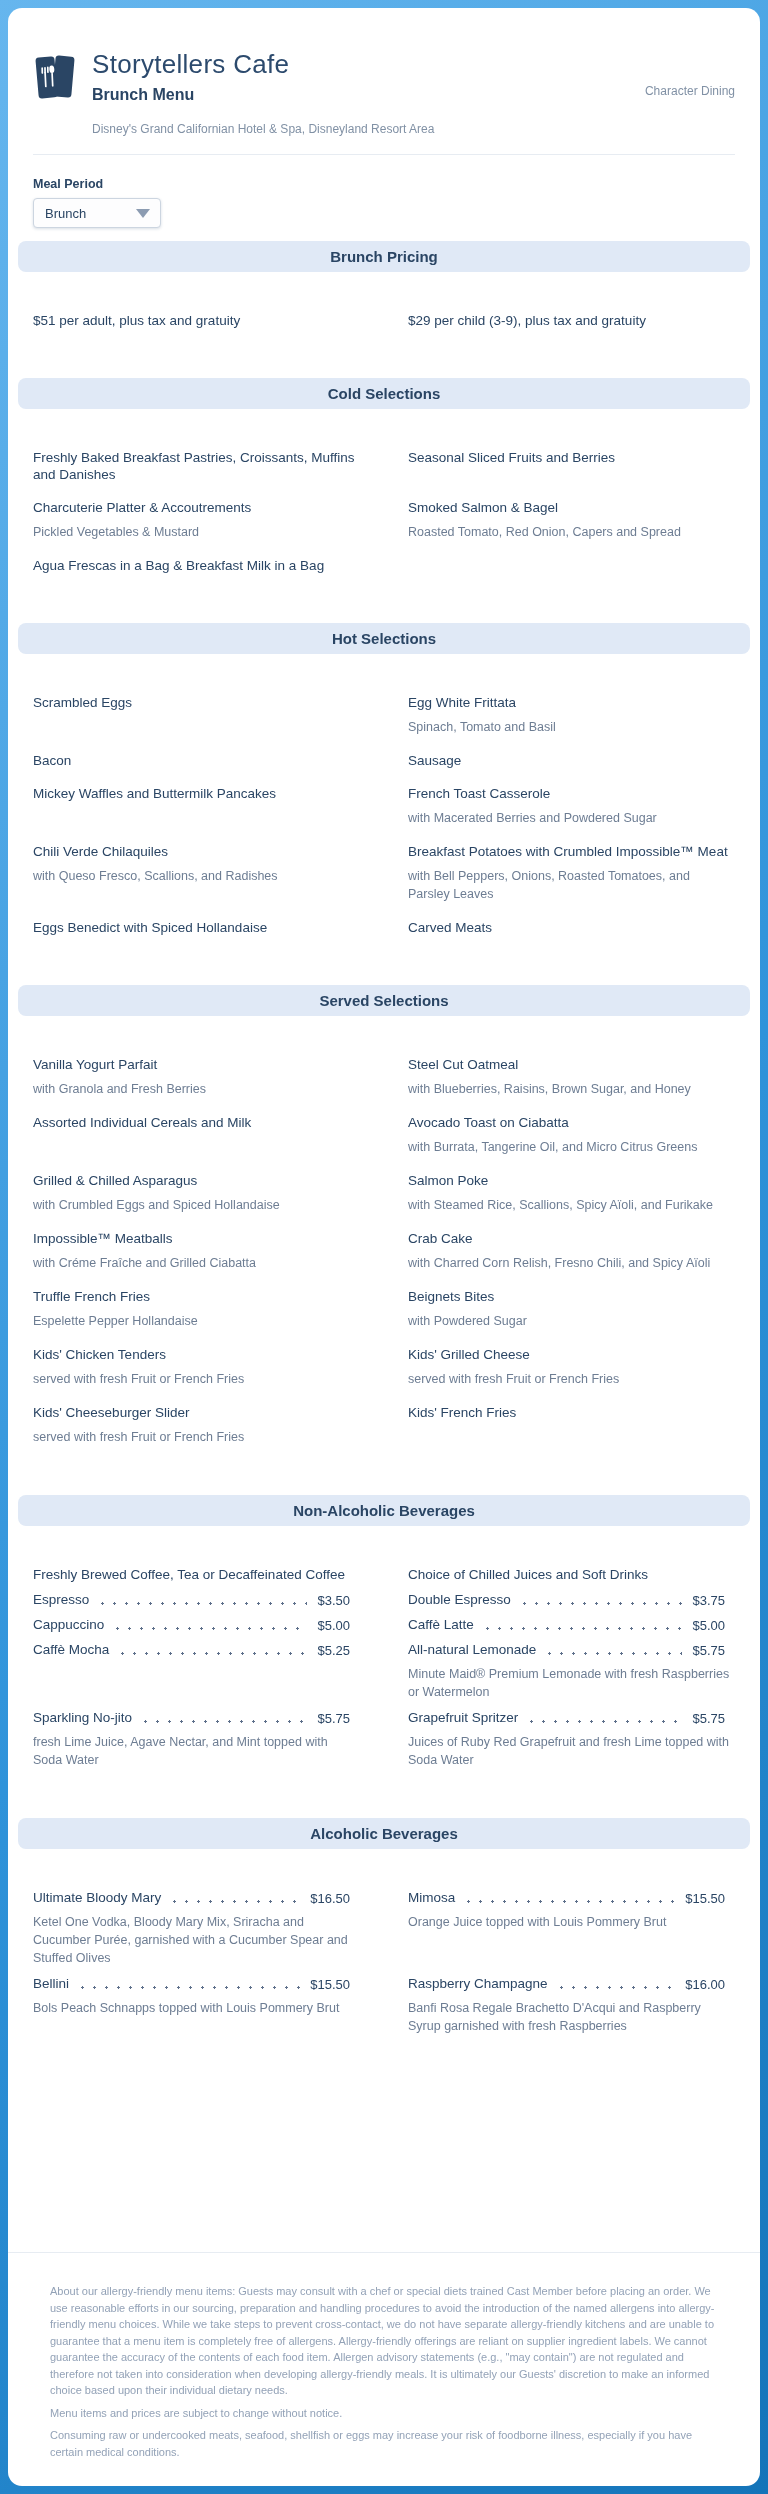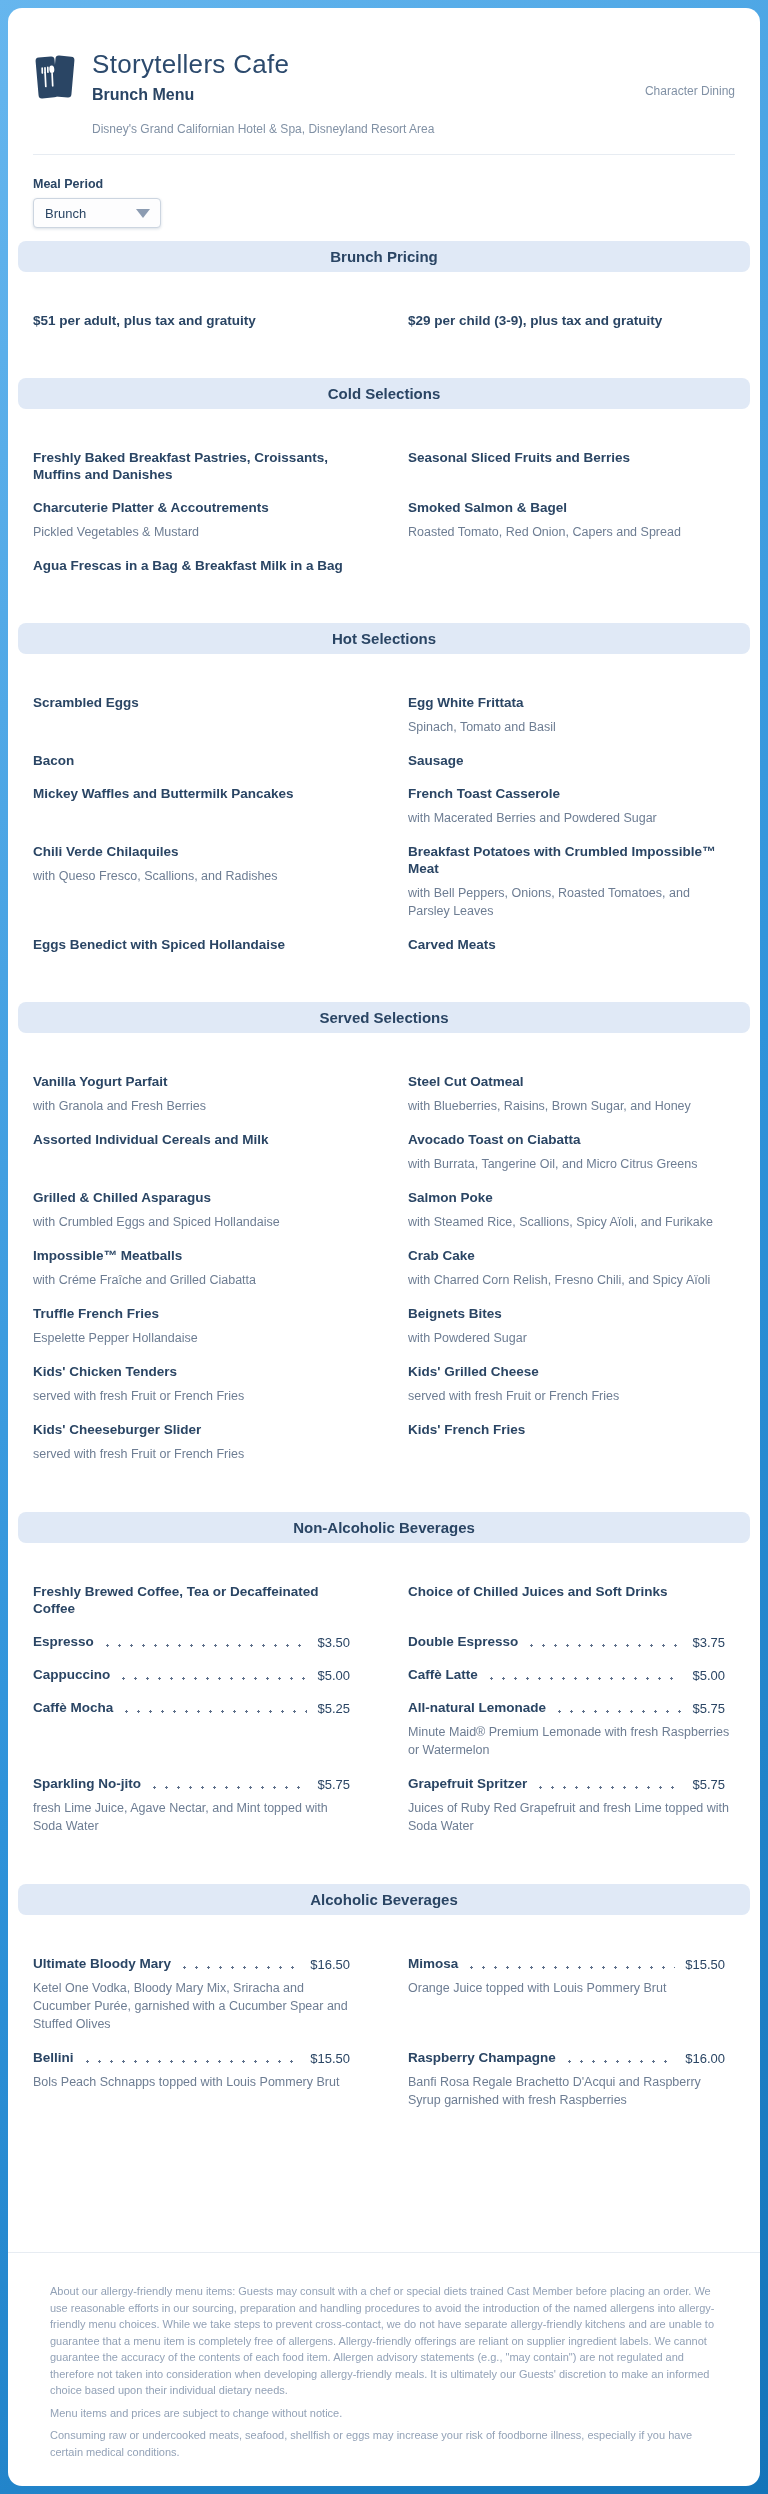--- a/index.html
+++ b/index.html
@@ -44,22 +44,22 @@
   .menu-section{margin-top:9px;}
   .band{
     margin:8px 10px;height:31px;border-radius:8px;background:var(--band-bg);
     display:flex;align-items:center;justify-content:center;
   }
   .band-title{font-size:15px;font-weight:bold;color:var(--navy);}
   .items{
     display:grid;grid-template-columns:1fr 1fr;column-gap:48px;row-gap:16px;
     padding:32px 25px 40px 25px;align-items:start;
   }
-  .items.beverage{row-gap:16px;}
-  .item-name{font-size:13.5px;font-weight:bold;color:var(--navy);line-height:1.26;}
+  .items.beverage{row-gap:8px;}
+  .item-name{font-size:13.5px;font-weight:normal;color:var(--navy);line-height:1.26;}
   .name-row.priced{display:flex;align-items:flex-end;}
   .name-row.priced .item-name{white-space:nowrap;flex:0 0 auto;}
   .leader{
     flex:1 1 auto;height:3px;margin:0 10px 3px 12px;align-self:flex-end;
     background-image:radial-gradient(circle at 1.5px 1.5px,var(--dot) 1.15px,rgba(0,0,0,0) 1.35px);
     background-size:12px 3px;background-repeat:repeat-x;
   }
   .item-price{flex:0 0 auto;font-size:13px;color:var(--navy);padding-right:10px;}
   .item-desc{font-size:12.5px;color:var(--muted);line-height:1.44;margin-top:7px;max-width:340px;}
   

